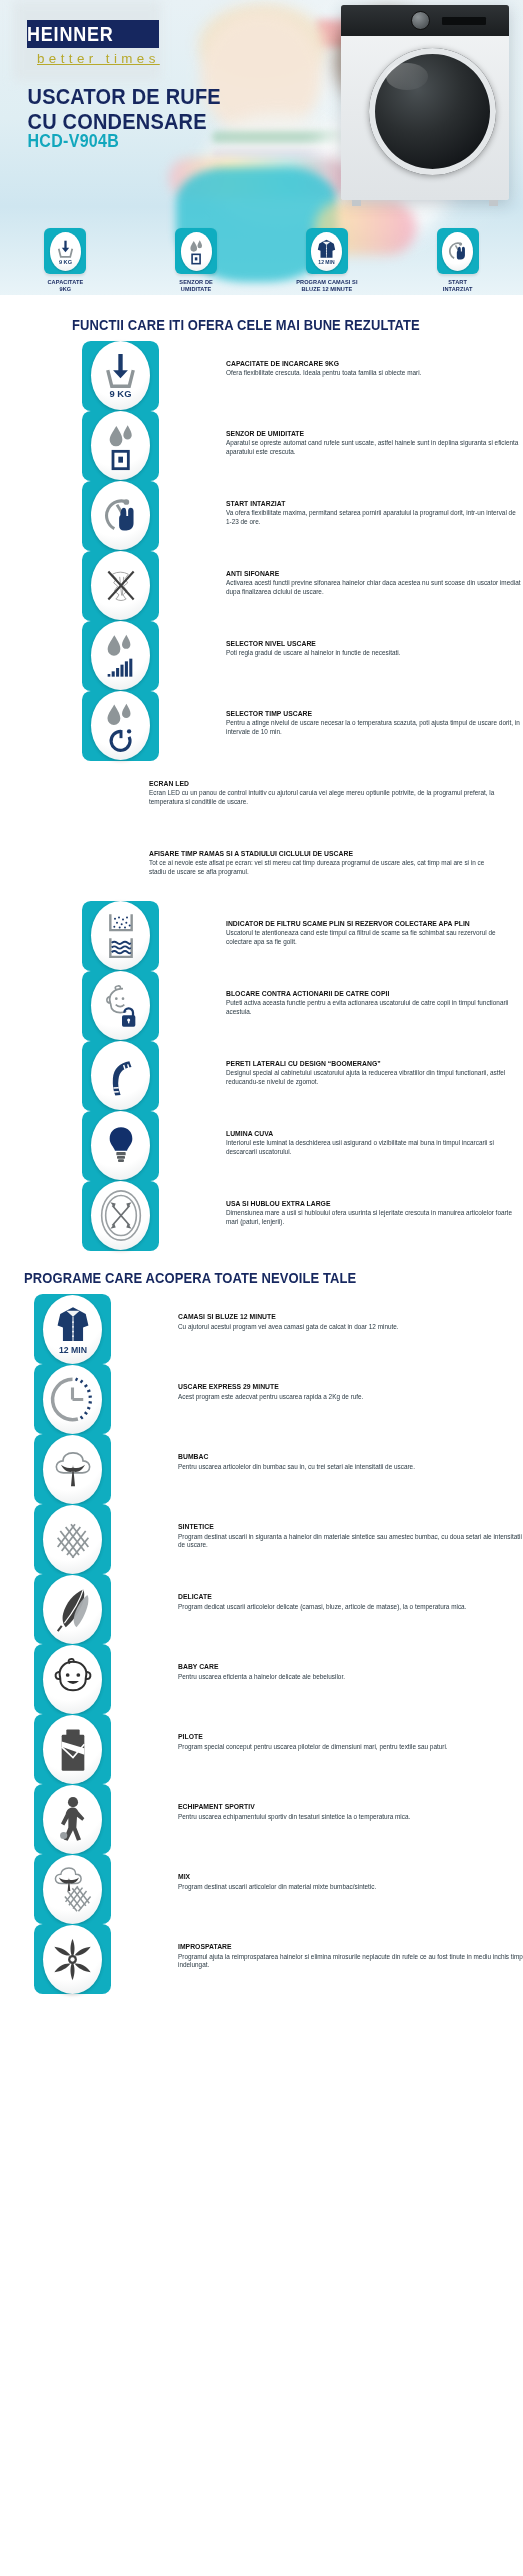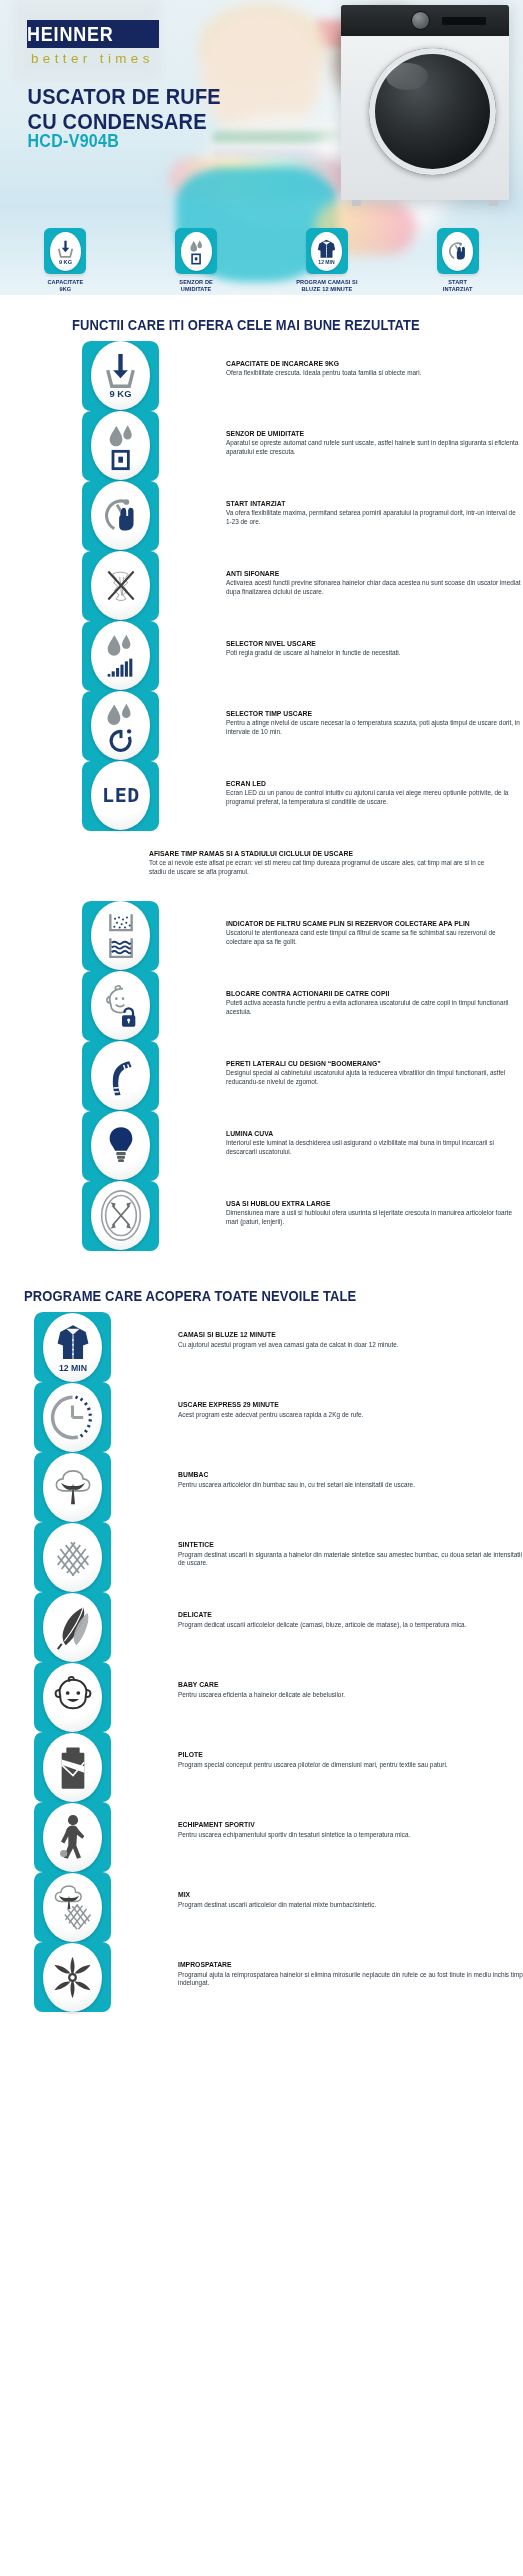--- a/index.html
+++ b/index.html
@@ -60,22 +60,22 @@
   .logo-box {
     position:absolute; left:27px; top:20px; width:132px; height:28px;
     background:#16275f; display:flex; align-items:center; justify-content:flex-start;
   }
   .logo-text {
     color:#ffffff; font-weight:bold; font-size:18px; letter-spacing:0.8px;
     font-family:"Liberation Sans", sans-serif;
     transform:scaleY(1.14);
   }
   .tagline {
-    position:absolute; left:31px; top:51px;
-    color:#b7a92c; font-size:13.4px; letter-spacing:4.4px; font-weight:normal;
+    position:absolute; left:37px; top:51px;
+    color:#b7a92c; font-size:13.4px; letter-spacing:4.4px; font-weight:normal;text-decoration:underline;
   }
   .prod-title {
     position:absolute; left:27.5px; top:85px; width:221px;
     color:#16275f; font-weight:bold; font-size:20px; line-height:21.5px;
     letter-spacing:0.2px; transform:scaleY(1.12); transform-origin:left top;
   }
   .prod-code {
     position:absolute; left:27.5px; top:131px;
     color:#12a7bd; font-weight:bold; font-size:16px; letter-spacing:0.3px;
     transform:scaleY(1.12); transform-origin:left top;
@@ -363,27 +363,20 @@
           </svg>
         </div>
       </div>
       <div class="row-text">
         <div class="row-title">SELECTOR TIMP USCARE</div>
         <div class="row-desc">Pentru a atinge nivelul de uscare necesar la o temperatura scazuta, poti ajusta timpul de uscare dorit, in intervale de 10 min.</div>
       </div>
     </div>
 
     <div class="row">
-      <div class="row-tile">
-        <div class="row-oval">
-          <svg width="52" height="29.5" viewBox="0 0 78 44">
-            <text x="39" y="32" font-size="30" font-weight="bold" fill="#1b3a6b" text-anchor="middle" class="led-font" letter-spacing="1">LED</text>
-          </svg>
-        </div>
-      </div>
       <div class="row-text">
         <div class="row-title">ECRAN LED</div>
         <div class="row-desc">Ecran LED cu un panou de control intuitiv cu ajutorul caruia vei alege mereu optiunile potrivite, de la programul preferat, la temperatura si conditiile de uscare.</div>
       </div>
     </div>
 
     <div class="row">
       <div class="row-text">
         <div class="row-title">AFISARE TIMP RAMAS SI A STADIULUI CICLULUI DE USCARE</div>
         <div class="row-desc">Tot ce ai nevoie este afisat pe ecran: vei sti mereu cat timp dureaza programul de uscare ales, cat timp mai are si in ce stadiu de uscare se afla programul.</div>
@@ -506,21 +499,21 @@
       </div>
       <div class="row-text">
         <div class="row-title">USA SI HUBLOU EXTRA LARGE</div>
         <div class="row-desc">Dimensiunea mare a usii si hubloului ofera usurinta si lejeritate crescuta in manuirea articolelor foarte mari (paturi, lenjerii).</div>
       </div>
     </div>
 
   </div>
 </div>
 
-<div style="margin-top:37px;">
+<div style="margin-top:19px;">
   <div class="section-title">PROGRAME CARE ACOPERA TOATE NEVOILE TALE</div>
   <div class="rows">
 
     <div class="row">
       <div class="row-tile">
         <div class="row-oval">
           <svg width="42" height="55" viewBox="0 0 62 82">
             <path d="M31 8 L21 13 L12 18 L8 35 L16 38 L16 58 H46 L46 38 L54 35 L50 18 L41 13 Z" fill="#1b3a6b"></path>
             <path d="M21 13 L31 22 L41 13" fill="#f2f4f5"></path>
             <path d="M31 22 v36" stroke="#f2f4f5" stroke-width="1.6"></path>

